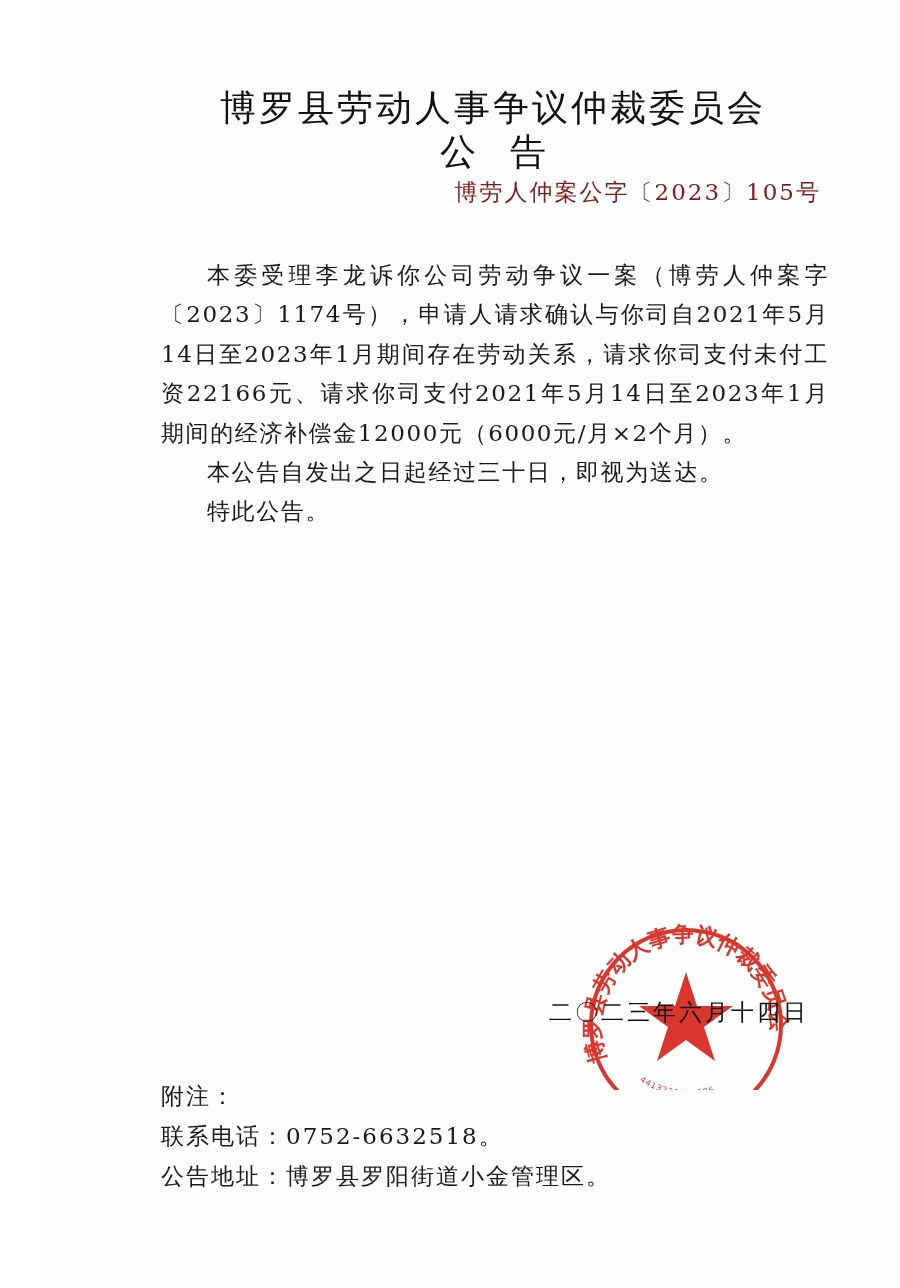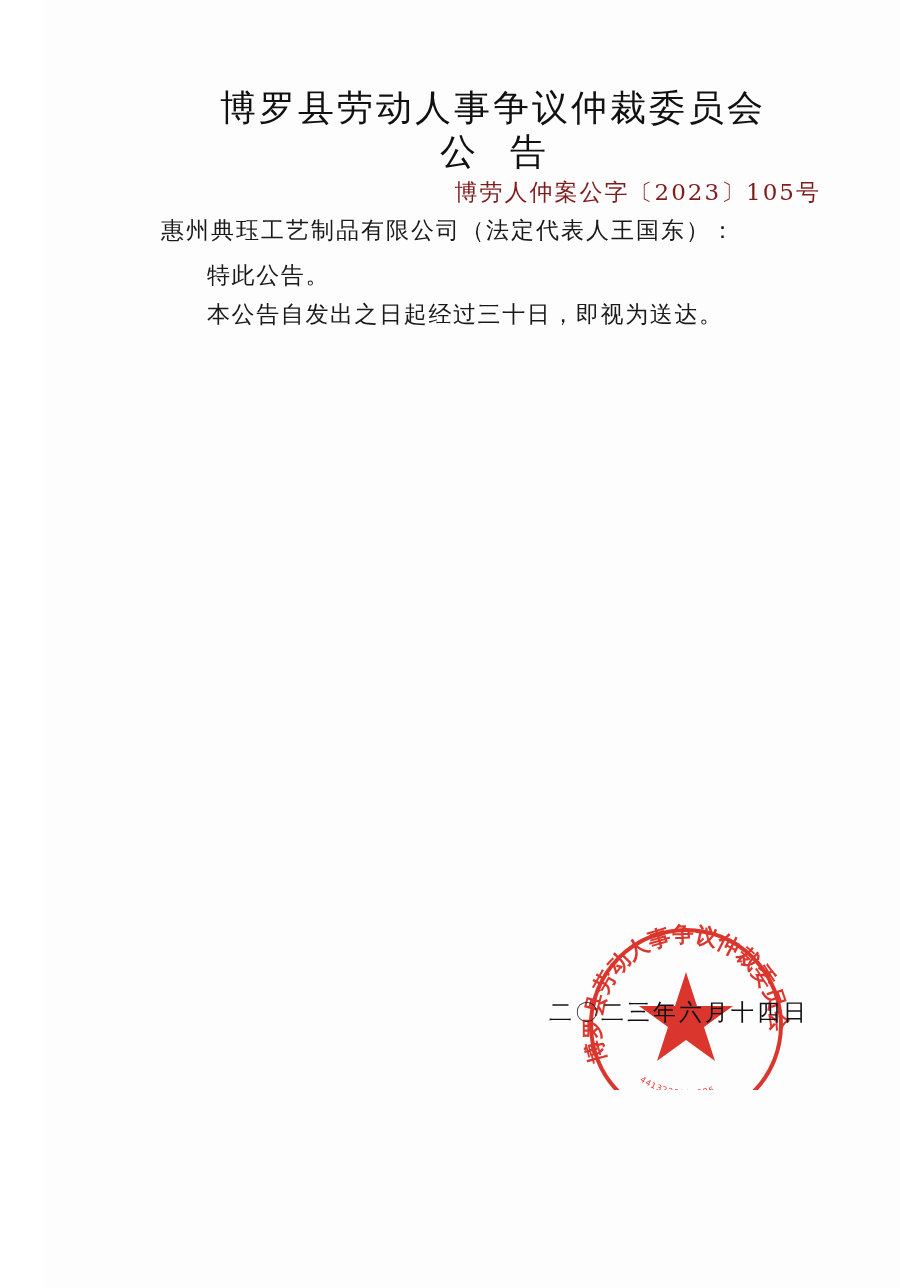--- a/index.html
+++ b/index.html
@@ -106,38 +106,43 @@
   </style>
 </head>
 <body>
 
 <div class="page">
 
   <div class="title">博罗县劳动人事争议仲裁委员会</div>
   <div class="subtitle">公告</div>
   <div class="docno">博劳人仲案公字〔2023〕105号</div>
 
-  <div class="addressee">惠州典珏工艺制品有限公司（法定代表人王国东）：</div>
 
   <div class="body">
+    <p>本委受理李龙诉你公司劳动争议一案（博劳人仲案字〔2023〕1174号），申请人请求确认与你司自2021年5月14日至2023年1月期间存在劳动关系，请求你司支付未付工资22166元、请求你司支付2021年5月14日至2023年1月期间的经济补偿金12000元（6000元/月×2个月）。</p>
+    <p>本公告自发出之日起经过三十日，即视为送达。</p>
     <p>特此公告。</p>
-    <p>本公告自发出之日起经过三十日，即视为送达。</p>
   </div>
 
   <svg class="seal" viewBox="0 0 210 170">
     <defs>
       <path id="sealArc" d="M 30 150 A 86 86 0 1 1 180 150"></path>
       <path id="sealArcBottom" d="M 55 158 A 86 86 0 0 0 160 158"></path>
     </defs>
     <circle cx="105" cy="105" r="95" fill="none" stroke="#d9261c" stroke-width="4"></circle>
     <text font-family="DejaVu Sans, sans-serif" font-size="22" fill="#d9261c" font-weight="bold">
       <textPath href="#sealArc" startOffset="3%">博罗县劳动人事争议仲裁委员会</textPath>
     </text>
     <polygon fill="#d9261c" points="105,52 116,86 152,86 123,107 134,141 105,120 76,141 87,107 58,86 94,86"></polygon>
     <text font-family="DejaVu Sans, sans-serif" font-size="8" fill="#d9261c" letter-spacing="1">
       <textPath href="#sealArcBottom" startOffset="4%">4413220132286</textPath>
     </text>
   </svg>
 
   <div class="date">二〇二三年六月十四日</div>
 
+  <div class="notes">
+    <div>附注：</div>
+    <div>联系电话：0752-6632518。</div>
+    <div>公告地址：博罗县罗阳街道小金管理区。</div>
+  </div>
 
 </div>
 
 </body></html>

